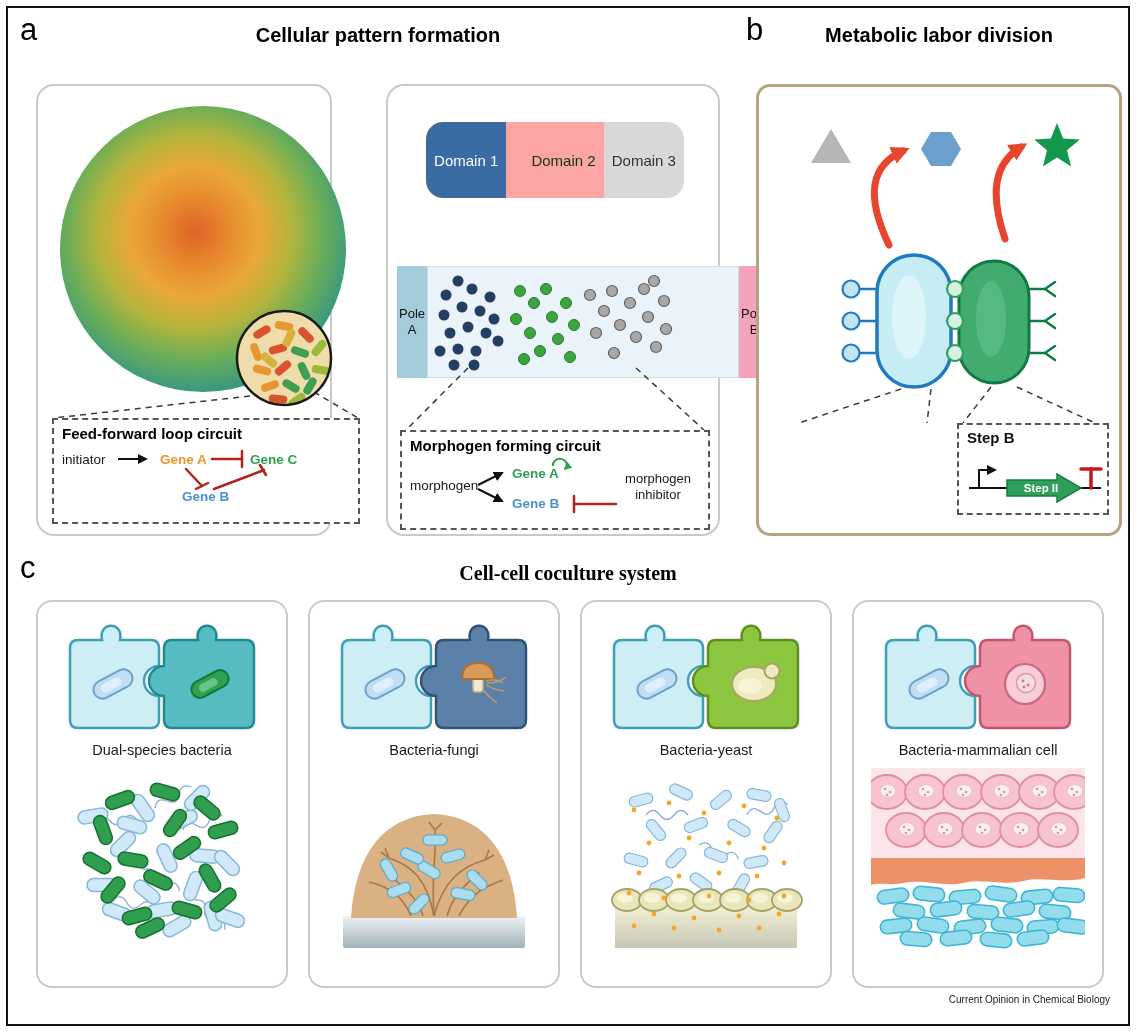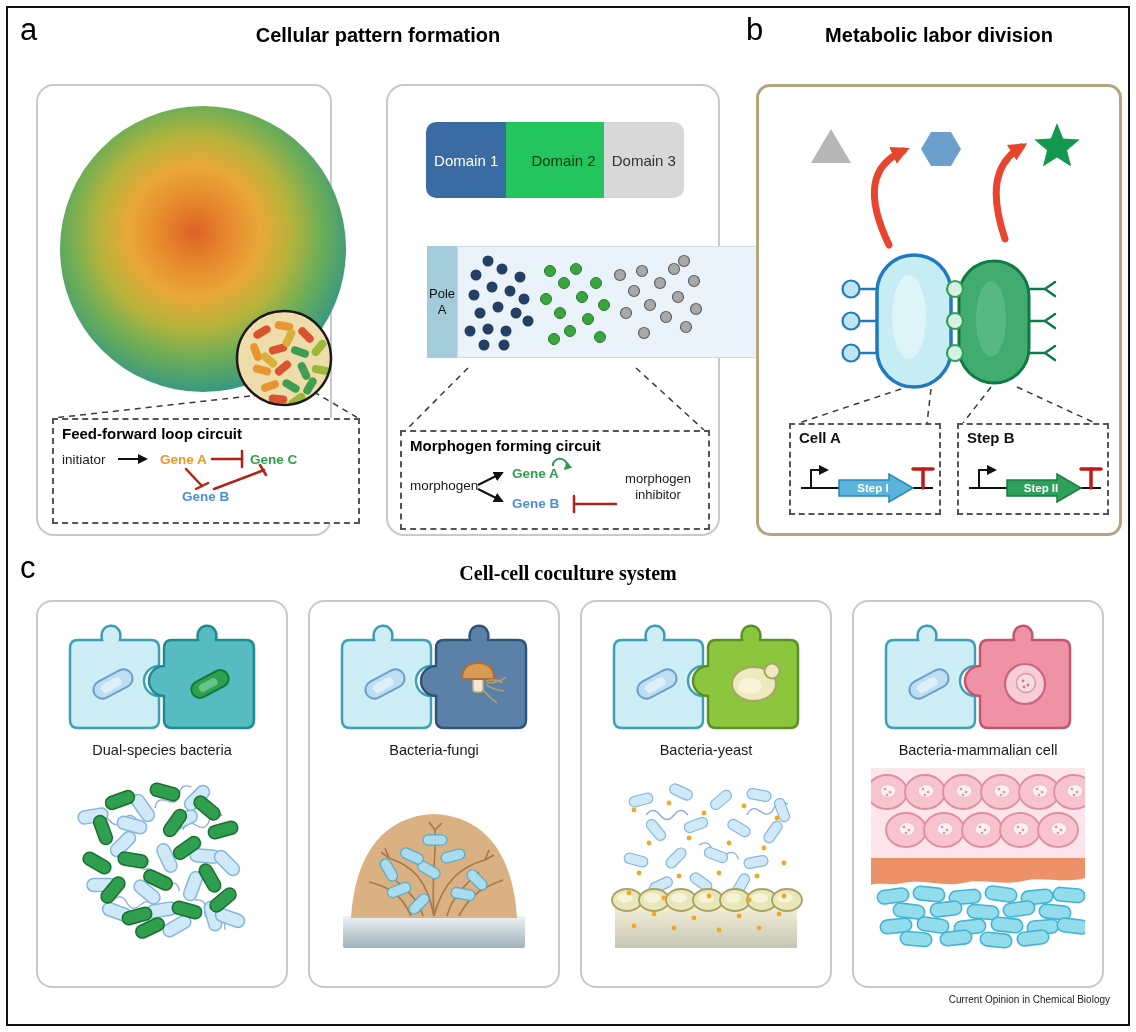--- a/index.html
+++ b/index.html
@@ -12,27 +12,27 @@
   .panel-title{position:absolute;font-weight:bold;font-size:20px;text-align:center;color:#000;}
   .rbox{position:absolute;border:2px solid #c9c9c9;border-radius:18px;background:#fff;}
   .tanbox{position:absolute;border:3px solid #b5a480;border-radius:14px;background:#fff;}
   .dashed-box{position:absolute;border:2px dashed #555;background:#fff;padding:5px 8px;}
   .dashed-title{font-weight:bold;font-size:15px;color:#000;line-height:1.2;}
   .overlay{position:absolute;left:0;top:0;pointer-events:none;}
   .colony{position:absolute;left:22px;top:20px;width:286px;height:286px;border-radius:50%;
           background:radial-gradient(circle at 47% 44%,
             #dd6226 0%, #e78a2e 16%, #e9a838 30%, #b4b43c 44%,
             #6fae55 57%, #3a9a7e 72%, #2a8f84 88%, #27897f 100%);}
-  .domainbar{position:absolute;left:38px;top:36px;width:258px;height:76px;border-radius:10px;
+  .domainbar{position:absolute;left:38px;top:36px;width:258px;height:76px;border-radius:17px;
              overflow:hidden;display:flex;font-size:15px;}
   .domainbar>div{flex:1;display:flex;align-items:center;justify-content:center;}
   .dom1{background:#3a6ba2;color:#fff;}
-  .dom2{background:#22c55e;color:#12380f;padding-left:17px;}
+  .dom2{background:#fca5a5;color:#12380f;padding-left:17px;}
   .dom3{background:#d8d8d8;color:#333;}
-  .strip{position:absolute;left:9px;top:160px;width:372px;height:112px;display:flex;margin-left:30px;}
+  .strip{position:absolute;left:9px;top:180px;width:372px;height:112px;display:flex;}
   .pole{width:30px;display:flex;flex-direction:column;align-items:center;justify-content:center;
         font-size:13px;color:#111;line-height:1.2;}
   .poleA{background:#a3cbd9;}
   .poleB{background:#f3a3bb;}
   .stripmid{flex:1;background:#e9f3f9;border:1px solid #ccdde8;position:relative;}
   .cards{position:absolute;left:28px;top:592px;width:1068px;display:flex;gap:20px;}
   .card{width:258px;height:388px;border:2px solid #c9c9c9;border-radius:16px;background:#fff;}
   .card-label{text-align:center;font-size:14.5px;color:#1a1a1a;margin-top:8px;}
   .puz{display:block;margin:14px auto 0;}
   .illus{display:block;margin:10px auto 0;}
@@ -291,33 +291,20 @@
         <path d="M270,234 h16 m0,0 l10,-7 m-10,7 l10,7"></path>
         <path d="M270,266 h16 m0,0 l10,-7 m-10,7 l10,7"></path>
       </g>
       <g stroke="#3a3a3a" stroke-width="1.5" stroke-dasharray="6,5">
         <line x1="142" y1="302" x2="40" y2="336"></line>
           <line x1="172" y1="302" x2="168" y2="336"></line>
         <line x1="232" y1="300" x2="204" y2="336"></line>
           <line x1="258" y1="300" x2="336" y2="336"></line>
       </g>
     </svg>
-    <div class="dashed-box" style="left:30px;top:336px;width:152px;height:92px;padding:4px 8px;">
-      <div class="bcell-label">Cell A</div>
-      <svg width="136" height="58" viewBox="0 0 136 58">
-        <line x1="2" y1="40" x2="134" y2="40" stroke="#111" stroke-width="2"></line>
-        <path d="M12,40 L12,22 L28,22" fill="none" stroke="#111" stroke-width="2" marker-end="url(#arrBlack)"></path>
-        <polygon points="40,32 90,32 90,26 114,40 90,54 90,48 40,48" fill="#5ab4dc" stroke="#2a88b8" stroke-width="1.5"></polygon>
-        <text x="74" y="44" font-size="11.5" font-weight="bold" fill="#fff" text-anchor="middle">Step I</text>
-        <g stroke="#c41818" stroke-width="3.5" stroke-linecap="round">
-          <line x1="124" y1="40" x2="124" y2="21"></line>
-            <line x1="114" y1="21" x2="134" y2="21"></line>
-        </g>
-      </svg>
-    </div>
     <div class="dashed-box" style="left:198px;top:336px;width:152px;height:92px;padding:4px 8px;">
       <div class="bcell-label">Step B</div>
       <svg width="136" height="58" viewBox="0 0 136 58">
         <line x1="2" y1="40" x2="134" y2="40" stroke="#111" stroke-width="2"></line>
         <path d="M12,40 L12,22 L28,22" fill="none" stroke="#111" stroke-width="2" marker-end="url(#arrBlack)"></path>
         <polygon points="40,32 90,32 90,26 114,40 90,54 90,48 40,48" fill="#2fa05a" stroke="#1a7a40" stroke-width="1.5"></polygon>
         <text x="74" y="44" font-size="11.5" font-weight="bold" fill="#fff" text-anchor="middle">Step II</text>
         <g stroke="#c41818" stroke-width="3.5" stroke-linecap="round">
           <line x1="124" y1="40" x2="124" y2="21"></line>
             <line x1="114" y1="21" x2="134" y2="21"></line>

